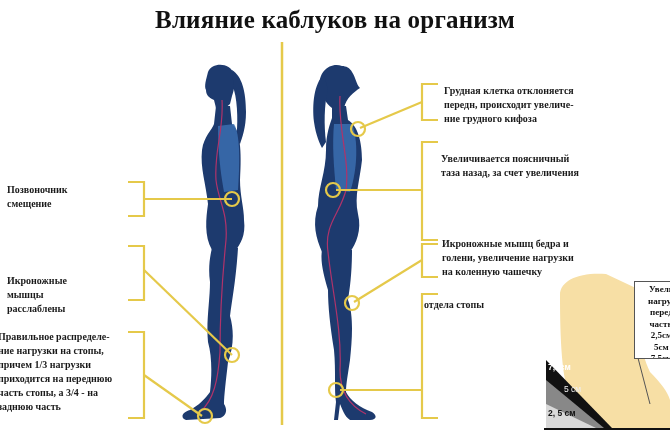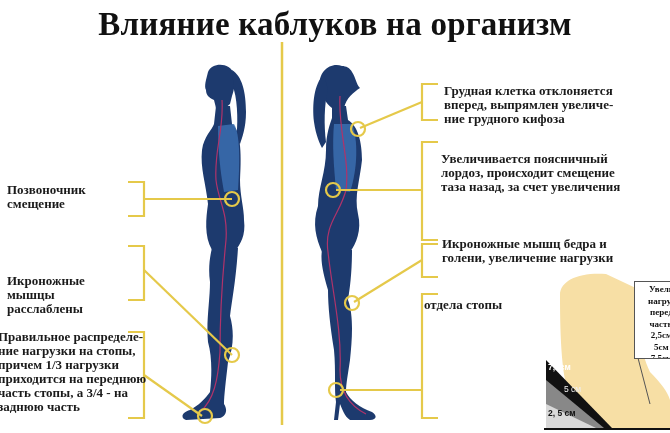--- a/index.html
+++ b/index.html
@@ -1,18 +1,18 @@
 <!DOCTYPE html>
 <html><head>
 <meta charset="utf-8">
 <style>
   html, body { margin:0; padding:0; }
   body { width:670px; height:433px; background:#ffffff; position:relative; overflow:hidden; font-family:"Liberation Serif", serif; }
-  .title { position:absolute; left:0; top:6px; width:670px; text-align:center; font-size:33px; font-weight:bold; color:#111; letter-spacing:0.2px; }
-  .lbl { position:absolute; font-size:13px; font-weight:bold; color:#1a1a1a; line-height:14px; white-space:nowrap; }
+  .title { position:absolute; left:0; top:6px; width:670px; text-align:center; font-size:25px; font-weight:bold; color:#111; letter-spacing:0.2px; }
+  .lbl { position:absolute; font-size:10px; font-weight:bold; color:#1a1a1a; line-height:14px; white-space:nowrap; }
   svg.art { position:absolute; left:0; top:0; }
   .foot-label { position:absolute; font-family:"Liberation Sans", sans-serif; font-size:8.5px; font-weight:bold; }
   .callout { position:absolute; left:634px; top:281px; width:60px; height:78px; border:1px solid #555; background:#fff; font-size:9px; line-height:11.5px; color:#111; font-weight:bold; text-align:center; box-sizing:border-box; padding-top:2px; overflow:hidden; white-space:nowrap; }
 </style>
 </head>
 <body>
 
 <div class="title">Влияние каблуков на организм</div>
 
 <svg class="art" width="670" height="433" viewBox="0 0 670 433">
@@ -91,31 +91,31 @@
   <div>Правильное распределе-</div>
   <div>ние нагрузки на стопы,</div>
   <div>причем 1/3 нагрузки</div>
   <div>приходится на переднюю</div>
   <div>часть стопы, а 3/4 - на</div>
   <div>заднюю часть</div>
 </div>
 
 <div class="lbl" style="left:444px; top:84px;">
   <div>Грудная клетка отклоняется</div>
-  <div>вперед, выпрямлен увеличе-</div>
+  <div>передн, происходит увеличе-</div>
   <div>ние грудного кифоза</div>
 </div>
 <div class="lbl" style="left:441px; top:152px;">
   <div>Увеличивается поясничный</div>
-  <div>лордоз, происходит смещение</div>
   <div>таза назад, за счет увеличения</div>
 </div>
 <div class="lbl" style="left:442px; top:237px;">
   <div>Икроножные мышц бедра и</div>
   <div>голени, увеличение нагрузки</div>
+  <div>на коленную чашечку</div>
 </div>
 <div class="lbl" style="left:424px; top:298px;">
   <div>отдела стопы</div>
 </div>
 
 <div class="foot-label" style="left:548px; top:362px; color:#fff;">7,5см</div>
 <div class="foot-label" style="left:564px; top:384px; color:#eee; font-weight:normal;">5 см</div>
 <div class="foot-label" style="left:548px; top:408px; color:#111;">2, 5 см</div>
 
 <div class="callout">

